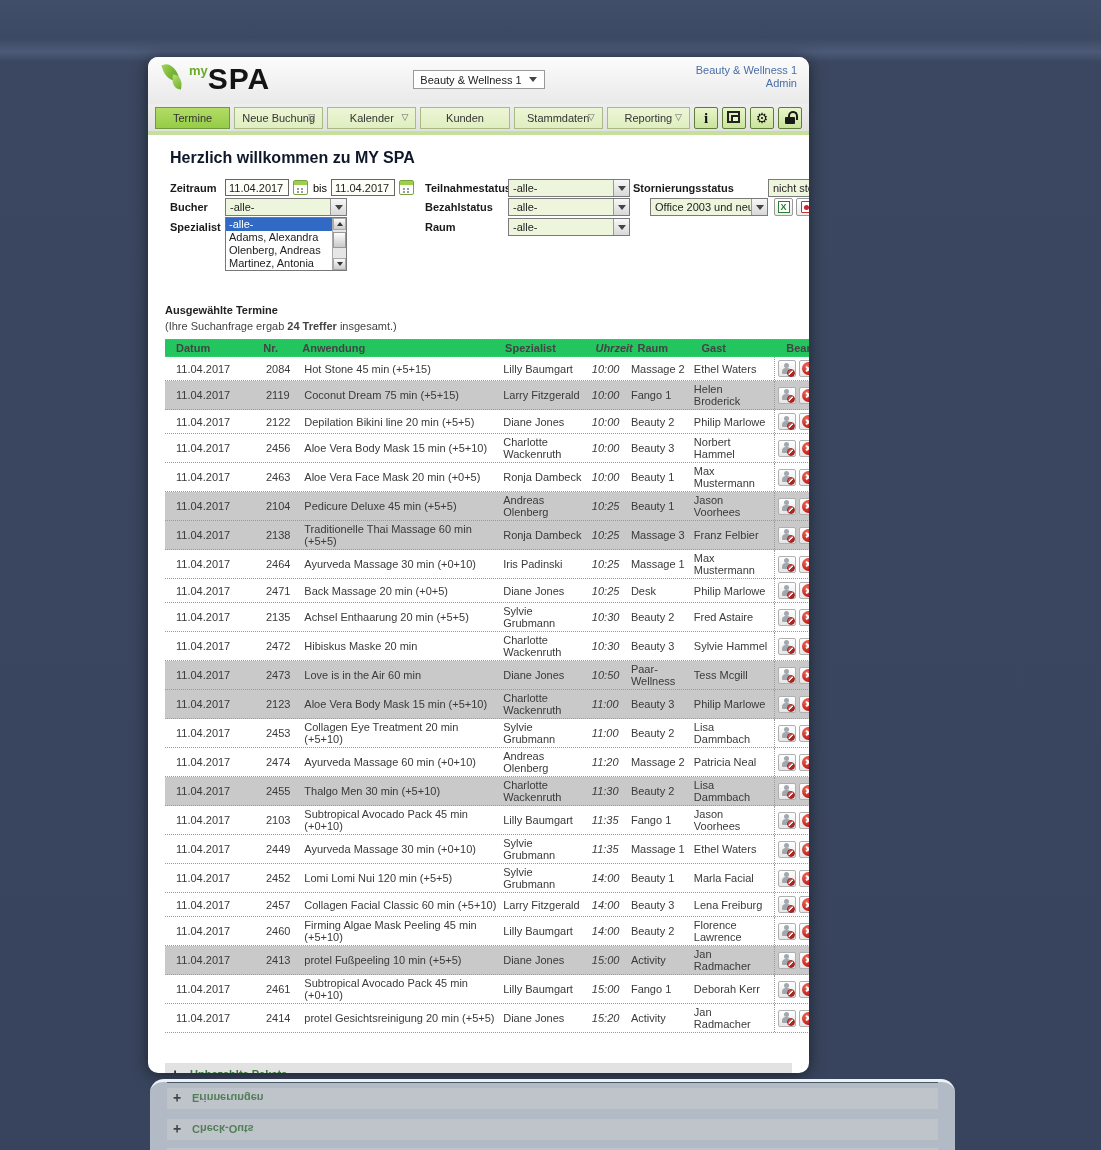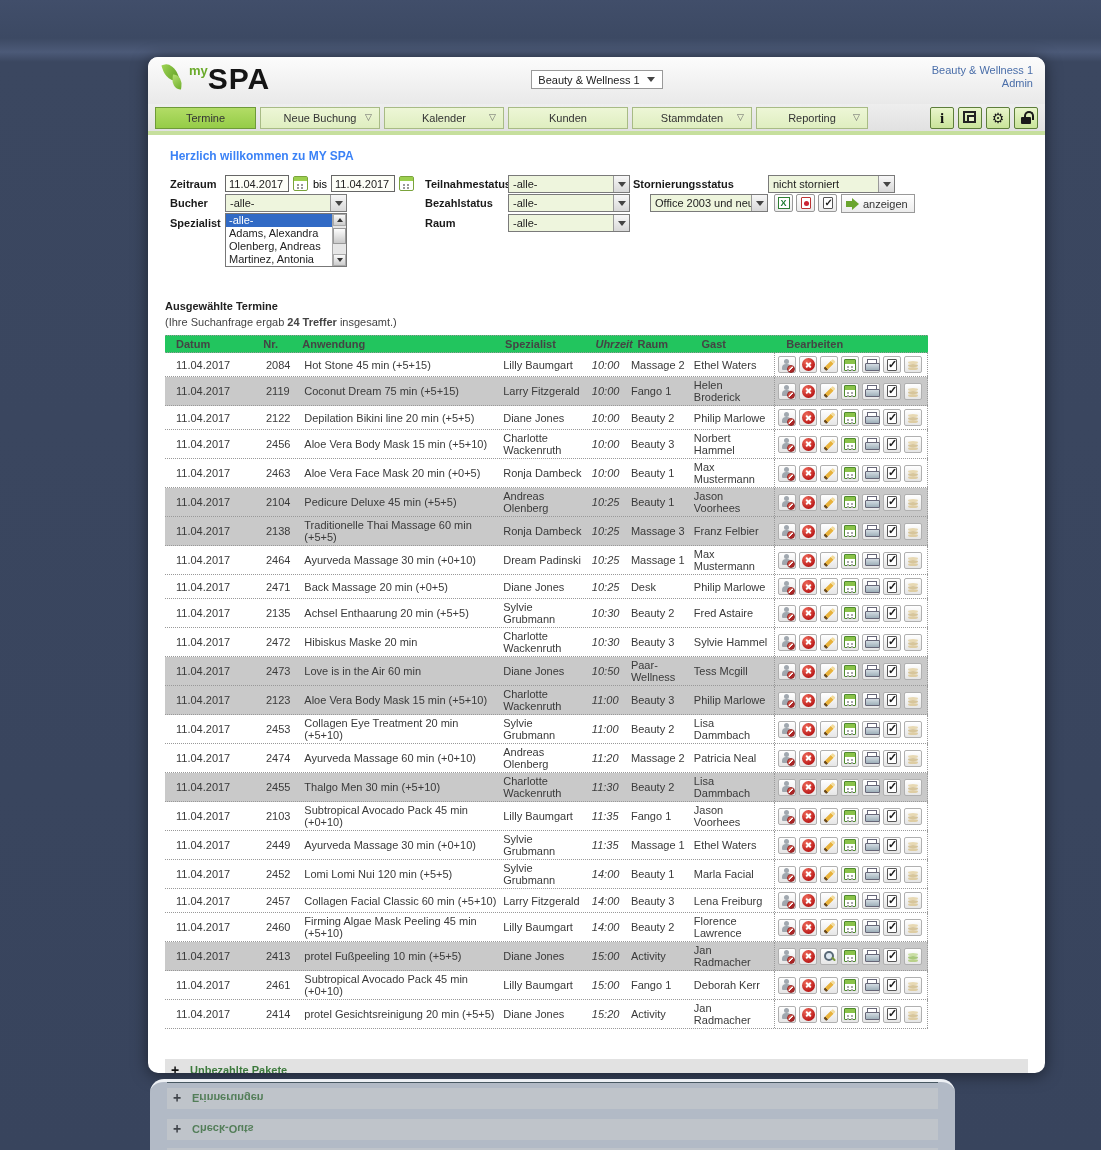--- a/index.html
+++ b/index.html
@@ -4,21 +4,21 @@
 <style>
   * { box-sizing: border-box; }
   html,body { margin:0; padding:0; }
   body {
     width:1101px; height:1150px; position:relative; overflow:hidden;
     font-family:"Liberation Sans", sans-serif;
     background:linear-gradient(180deg,#414e6a 0%, #3c4963 38px, #4c5a78 52px, #3b4760 62px, #38445d 100%);
   }
   
   .card {
-    position:absolute; left:148px; top:57px; width:897px; height:1016px;
+    position:absolute; left:148px; top:57px; width:661px; height:1016px;
     background:#fff; border-radius:10px; overflow:hidden;
     box-shadow:0 2px 16px rgba(0,0,0,.5);
   }
   
   .chead { position:relative; height:47px; background:linear-gradient(#fcfcfc,#e9e9e9); }
   .logo { position:absolute; left:16px; top:4px; display:flex; align-items:flex-start; }
   .leaves { position:relative; width:24px; height:34px; }
   .leaf1,.leaf2 { position:absolute; background:linear-gradient(135deg,#9ed455,#5f9e22); }
   .leaf1 { width:13px; height:19px; left:0; top:2px; border-radius:4% 80% 4% 80%; transform:rotate(-18deg); }
   .leaf2 { width:10px; height:14px; left:8px; top:14px; border-radius:4% 80% 4% 80%; transform:rotate(8deg); background:linear-gradient(135deg,#b4e070,#6fae2c); }
@@ -39,21 +39,21 @@
   .tbtn { width:24px; height:22px; border:1px solid #5d7e3a; border-radius:2px; background:linear-gradient(#e9f5cc,#c9e49a);
     display:flex; align-items:center; justify-content:center; cursor:pointer; position:relative; }
   .g-info { font-family:"Liberation Serif",serif; font-weight:bold; font-size:15px; color:#111; line-height:14px; }
   .g-win { position:relative; width:9px; height:8px; border:2px solid #222; margin:3px 0 0 3px; background:#e9f5cc; }
   .g-win::before { content:""; position:absolute; left:-6px; top:-6px; width:9px; height:8px; border:2px solid #222; }
   .g-gear { font-size:14px; color:#1a1a1a; line-height:14px; }
   .g-lock { position:relative; width:10px; height:7px; background:#1a1a1a; border-radius:1px; margin-top:6px; }
   .g-lock::before { content:""; position:absolute; left:3px; top:-6px; width:6px; height:7px; border:2px solid #1a1a1a; border-bottom:none; border-radius:5px 5px 0 0; }
   .navstrip { height:4px; background:#c6df9d; }
   .content { padding:0 17px; position:relative; }
-  .welcome { font-size:12px; color:#3b82f6; font-weight:bold; margin:14px 0 0 5px; }
+  .welcome { font-size:16px; color:#0f172a; font-weight:bold; margin:14px 0 0 5px; }
   
   .filters { position:relative; height:126px; margin-top:8px; font-size:11px; }
   .flabel { position:absolute; font-weight:bold; color:#1a1a1a; }
   .txt { position:absolute; height:17px; border:1px solid #666; background:#fdfef7; font-size:11px; padding:1px 3px; color:#222; font-family:"Liberation Sans",sans-serif; }
   .calbtn { position:absolute; width:15px; height:15px; border:1px solid #7aa33c; background:#fff; border-radius:2px; cursor:pointer; }
   .calbtn::before { content:""; position:absolute; left:0; top:0; right:0; height:4px; background:#9ccf4e; }
   .calbtn::after { content:""; position:absolute; left:3px; top:7px; width:2px; height:2px; background:#999; box-shadow:4px 0 0 #999, 0 3px 0 #999, 4px 3px 0 #999; }
   .sel { position:absolute; height:18px; border:1px solid #7a7a7a; background:#eef5dd; display:flex; align-items:center; cursor:pointer; }
   .sel .val { flex:1; padding:0 4px; white-space:nowrap; overflow:hidden; color:#222; }
   .sel .btn { width:16px; height:100%; border-left:1px solid #999; background:linear-gradient(#f7f7f7,#d8d8d8); display:flex; align-items:center; justify-content:center; }
@@ -547,21 +547,21 @@
               </span>
               <span class="abtn">
                 <span class="i-pay"></span>
               </span>
             </div>
           </div>
           <div class="trow">
             <div class="tcell c-datum">11.04.2017</div>
             <div class="tcell c-nr">2464</div>
             <div class="tcell c-anw">Ayurveda Massage 30 min (+0+10)</div>
-            <div class="tcell c-spez">Dream Padinski</div>
+            <div class="tcell c-spez">Iris Padinski</div>
             <div class="tcell c-uhr">10:25</div>
             <div class="tcell c-raum">Massage 1</div>
             <div class="tcell c-gast">Max Mustermann</div>
             <div class="tcell c-actions">
               <span class="abtn">
                 <span class="i-noshow">
                   <span class="badge"></span>
                 </span>
               </span>
               <span class="abtn">

